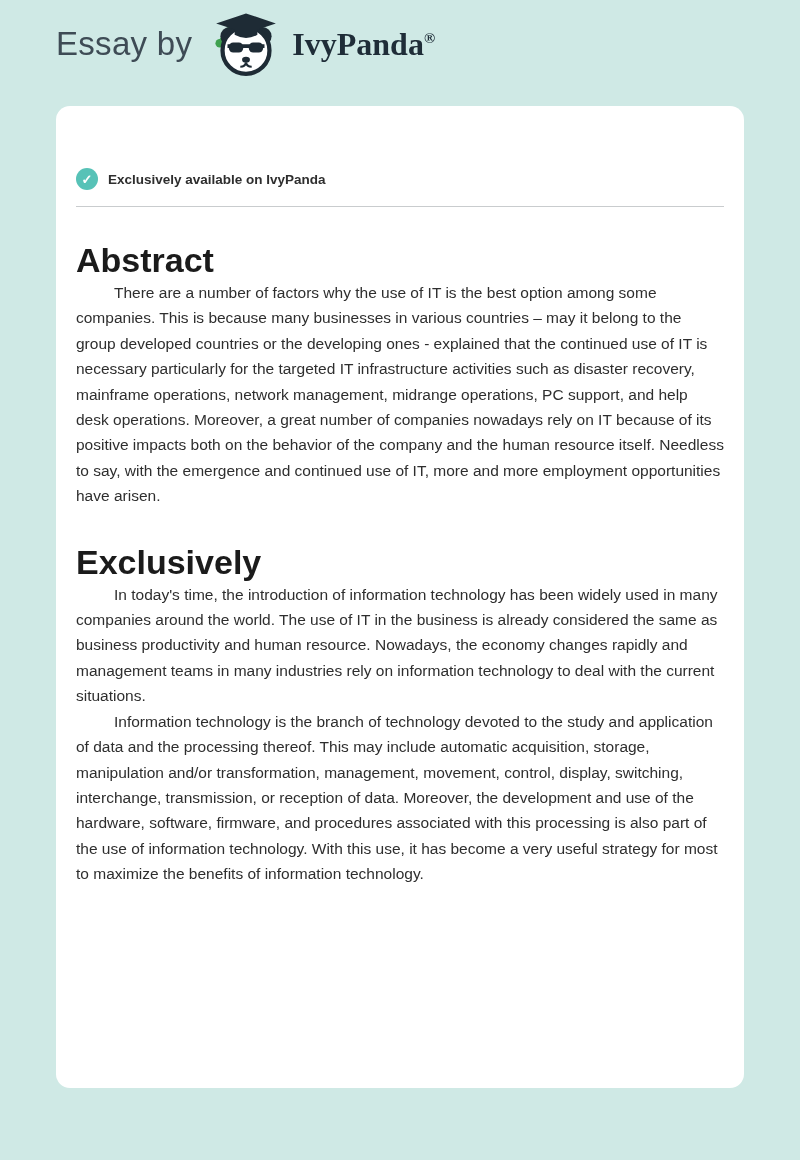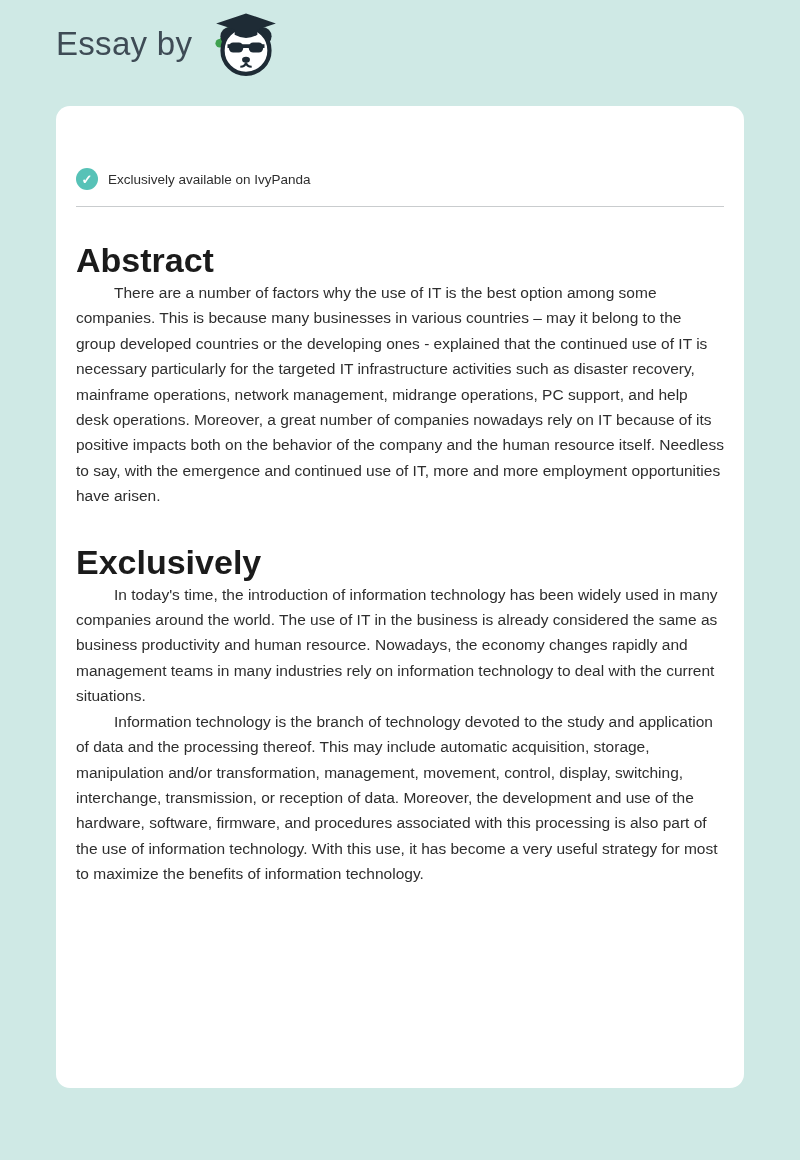--- a/index.html
+++ b/index.html
@@ -66,21 +66,21 @@
     color: #ffffff;
     font-size: 13px;
     font-weight: 700;
     display: flex;
     align-items: center;
     justify-content: center;
     flex: 0 0 auto;
   }
   .availability-text {
     font-size: 13.5px;
-    font-weight: 400;
+    font-weight: 700;
     color: #2e2e2e;
   }
   .divider {
     border: none;
     border-top: 1px solid #c9ccce;
     margin-top: 16px;
   }
   .section-heading {
     font-size: 34px;
     font-weight: 700;
@@ -117,20 +117,21 @@
         <path d="M24 48 h52" stroke="#1e2b35" stroke-width="5"></path>
         <rect x="26" y="43" width="20" height="14" rx="6" fill="#1e2b35"></rect>
         <rect x="54" y="43" width="20" height="14" rx="6" fill="#1e2b35"></rect>
 
         <ellipse cx="50" cy="67" rx="5.5" ry="4" fill="#1e2b35"></ellipse>
         <path d="M50 71 q-1 6 -8 6 M50 71 q1 6 8 6" stroke="#1e2b35" stroke-width="3" fill="none"></path>
 
         <polygon points="50,2 92,16 50,30 8,16" fill="#1e2b35"></polygon>
         <path d="M34 24 v8 q16 9 32 0 v-8 z" fill="#1e2b35"></path>
       </svg>
+      <span class="brand"><span>IvyPanda</span><sup>®</sup></span>
     </a>
   </header>
 
   <main class="card">
 
 
     <div class="availability">
       <span class="check-badge">✓</span>
       <span class="availability-text">Exclusively available on IvyPanda</span>
     </div>

